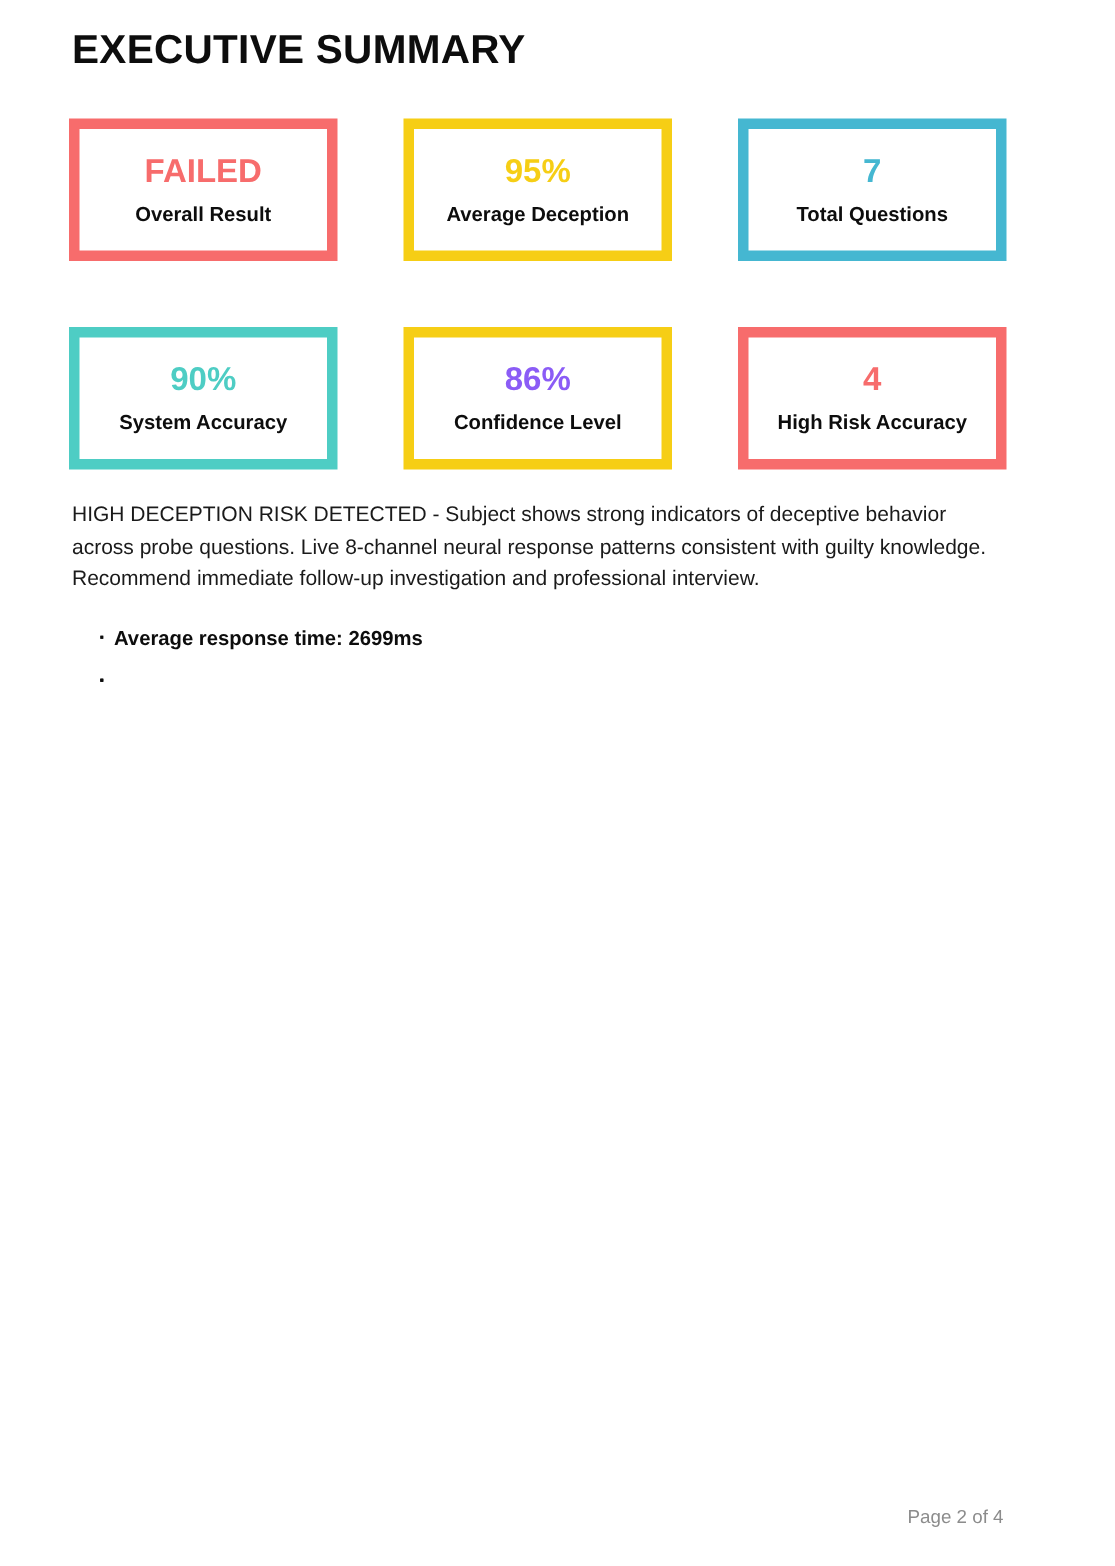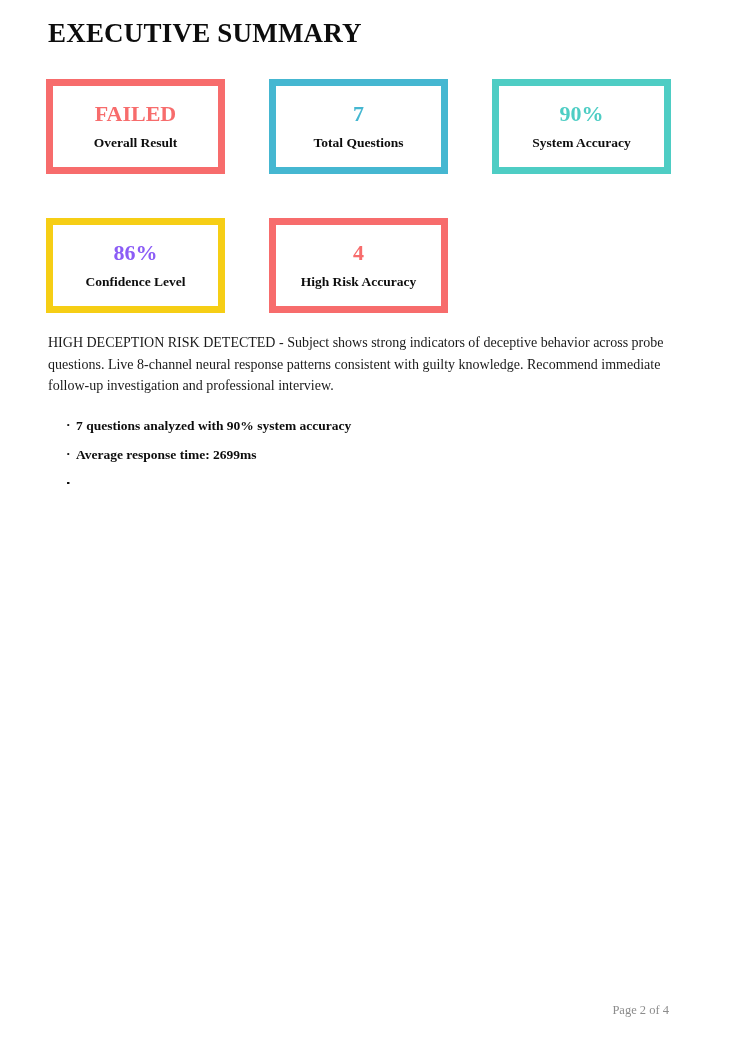--- a/index.html
+++ b/index.html
@@ -1,21 +1,21 @@
 <!DOCTYPE html>
 <html><head>
 <meta charset="utf-8">
 <style>
   html, body { margin: 0; padding: 0; background: #ffffff; }
   .page {
     position: relative;
     width: 717px;
     height: 1044px;
     background: #ffffff;
-    font-family: Liberation Serif, serif;
+    font-family: Liberation Sans, sans-serif;
     color: #111111;
     overflow: hidden;
   }
   .content {
     position: absolute;
     left: 48px;
     right: 46px;
     top: 0;
   }
   .doc-title {
@@ -107,20 +107,24 @@
   <div class="content">
 
     <h1 class="doc-title">EXECUTIVE SUMMARY</h1>
 
     <div class="cards-grid" id="cards-grid">
   <div class="card" style="border-color: rgb(247, 108, 108);">
     <div class="card-value" style="color: rgb(247, 108, 108);">FAILED</div>
     <div class="card-label">Overall Result</div>
   </div>
 
+  <div class="card" style="border-color: rgb(246, 206, 21);">
+    <div class="card-value" style="color: rgb(246, 206, 21);">95%</div>
+    <div class="card-label">Average Deception</div>
+  </div>
 
   <div class="card" style="border-color: rgb(69, 183, 209);">
     <div class="card-value" style="color: rgb(69, 183, 209);">7</div>
     <div class="card-label">Total Questions</div>
   </div>
 
   <div class="card" style="border-color: rgb(78, 205, 196);">
     <div class="card-value" style="color: rgb(78, 205, 196);">90%</div>
     <div class="card-label">System Accuracy</div>
   </div>
@@ -136,21 +140,20 @@
   </div>
 </div>
 
 
     <p class="assessment-body">HIGH DECEPTION RISK DETECTED - Subject shows strong indicators of deceptive behavior across probe questions. Live 8-channel neural response patterns consistent with guilty knowledge. Recommend immediate follow-up investigation and professional interview.</p>
 
 
     <ul class="findings-list" id="findings-list">
   <li class="finding-item">
     <span class="finding-bullet">·</span>
-    <span class="finding-text">7 questions analyzed with 90% system accuracy</span>
   </li>
 
   <li class="finding-item">
     <span class="finding-bullet">·</span>
     <span class="finding-text">Average response time: 2699ms</span>
   </li>
 
   <li class="finding-item">
     <span class="finding-bullet">·</span>
   </li>

